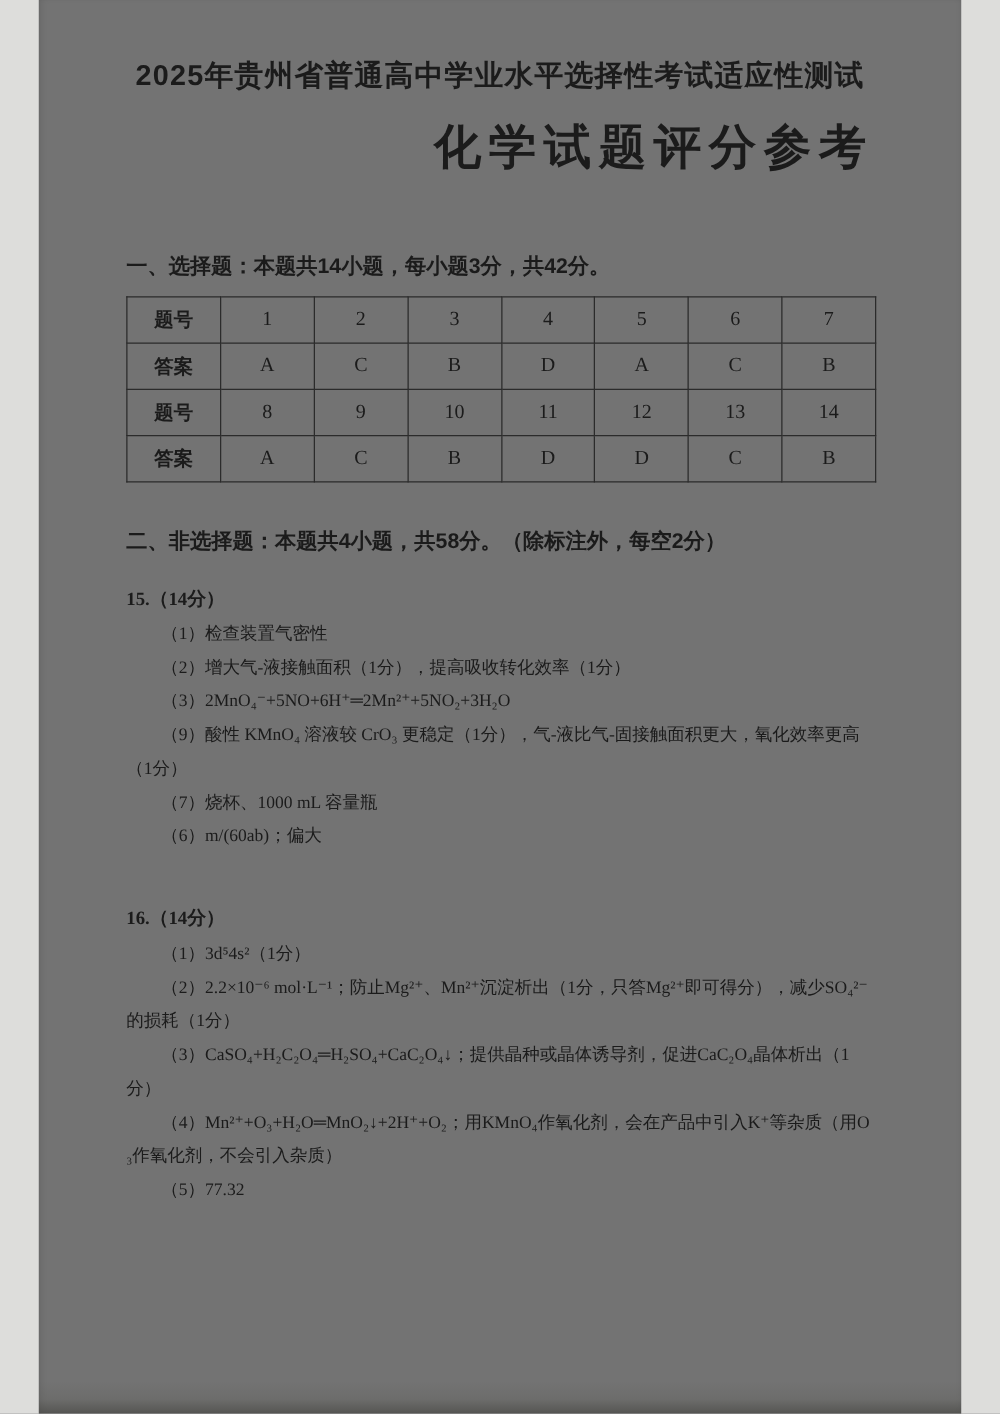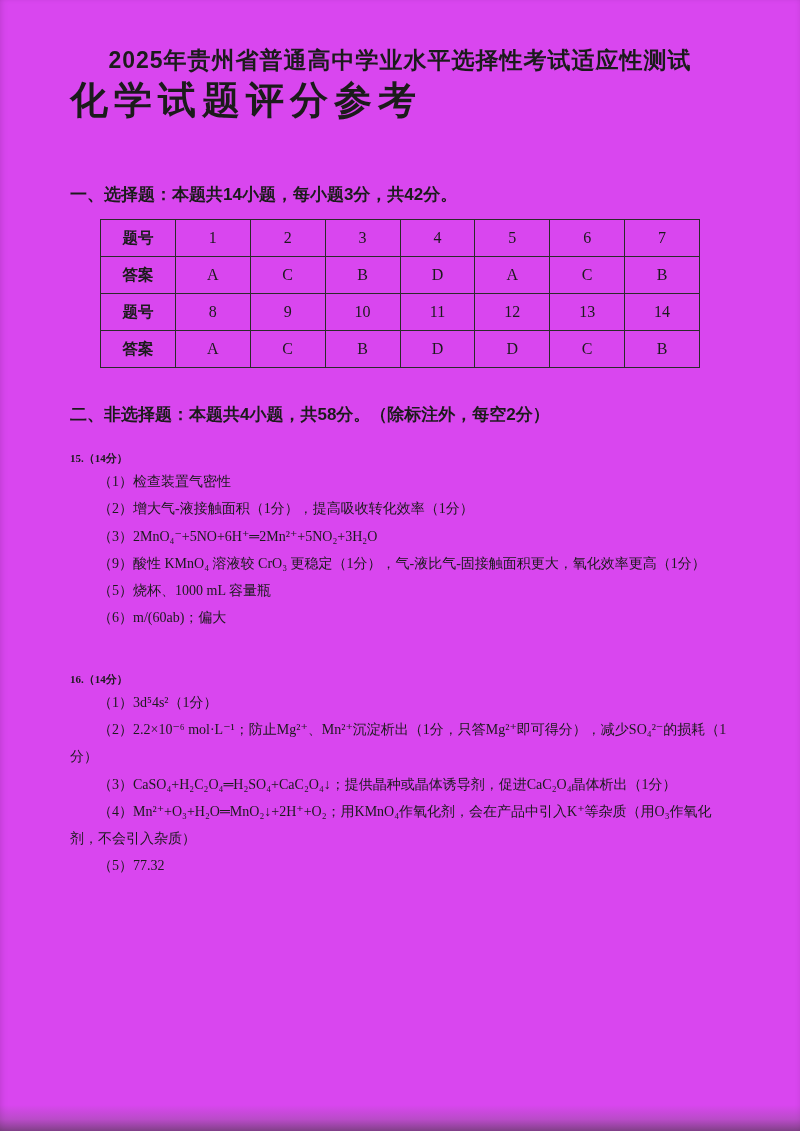--- a/index.html
+++ b/index.html
@@ -4,42 +4,43 @@
 <style>
   * { box-sizing: border-box; }
   html, body { margin: 0; padding: 0; }
   body {
     background: #dddddb;
     font-family: "Liberation Serif", "DejaVu Serif", serif;
     color: #1b1b1b;
   }
   .page {
     position: relative;
-    width: 800px;
+    width: 738px;
     height: 1131px;
     margin: 0 auto;
-    background: #d946ef;
+    background: #737373;
     padding: 44px 70px 0 70px;
     overflow: hidden;
     box-shadow: inset 4px 0 8px -5px rgba(0,0,0,0.22), inset -3px 0 6px -4px rgba(0,0,0,0.12);
   }
   .doc-title {
     text-align: center;
     font-family: "Liberation Sans", "DejaVu Sans", sans-serif;
     font-weight: 700;
     font-size: 23px;
     letter-spacing: 1px;
     line-height: 1.4;
   }
   .doc-subtitle {
-    text-align: left;
+    text-align: right;
     font-family: "Liberation Sans", "DejaVu Sans", sans-serif;
     font-weight: 700;
     font-size: 38px;
     letter-spacing: 6px;
+    margin-top: 18px;
     line-height: 1.3;
   }
   .section-heading {
     font-family: "Liberation Sans", "DejaVu Sans", sans-serif;
     font-weight: 700;
     font-size: 17px;
     line-height: 1.5;
   }
   .heading-1 { margin-top: 56px; }
   .heading-2 { margin-top: 34px; }
@@ -58,21 +59,21 @@
     font-size: 16px;
     padding: 0;
   }
   table.answer-table td.row-label {
     font-family: "Liberation Sans", "DejaVu Sans", sans-serif;
     font-weight: 700;
     font-size: 15.5px;
   }
   .question-number {
     font-weight: 700;
-    font-size: 11px;
+    font-size: 15px;
     line-height: 1.9;
   }
   .q15 { margin-top: 20px; }
   .q16 { margin-top: 38px; }
   .answer-item {
     font-size: 14px;
     line-height: 1.93;
     text-indent: 2em;
     margin: 0;
     word-break: break-all;
@@ -141,21 +142,21 @@
   </table>
 
   <div class="section-heading heading-2">二、非选择题：本题共4小题，共58分。（除标注外，每空2分）</div>
 
   <div>
     <div class="question-number q15">15.（14分）</div>
     <p class="answer-item">（1）检查装置气密性</p>
     <p class="answer-item">（2）增大气-液接触面积（1分），提高吸收转化效率（1分）</p>
     <p class="answer-item">（3）2MnO₄⁻+5NO+6H⁺═2Mn²⁺+5NO₂+3H₂O</p>
     <p class="answer-item">（9）酸性 KMnO₄ 溶液较 CrO₃ 更稳定（1分），气-液比气-固接触面积更大，氧化效率更高（1分）</p>
-    <p class="answer-item">（5）烧杯、1000 mL 容量瓶</p>
+    <p class="answer-item">（7）烧杯、1000 mL 容量瓶</p>
     <p class="answer-item">（6）m/(60ab)；偏大</p>
   </div>
 
   <div>
     <div class="question-number q16">16.（14分）</div>
     <p class="answer-item">（1）3d⁵4s²（1分）</p>
     <p class="answer-item">（2）2.2×10⁻⁶ mol·L⁻¹；防止Mg²⁺、Mn²⁺沉淀析出（1分，只答Mg²⁺即可得分），减少SO₄²⁻的损耗（1分）</p>
     <p class="answer-item">（3）CaSO₄+H₂C₂O₄═H₂SO₄+CaC₂O₄↓；提供晶种或晶体诱导剂，促进CaC₂O₄晶体析出（1分）</p>
     <p class="answer-item">（4）Mn²⁺+O₃+H₂O═MnO₂↓+2H⁺+O₂；用KMnO₄作氧化剂，会在产品中引入K⁺等杂质（用O₃作氧化剂，不会引入杂质）</p>
     <p class="answer-item">（5）77.32</p>

